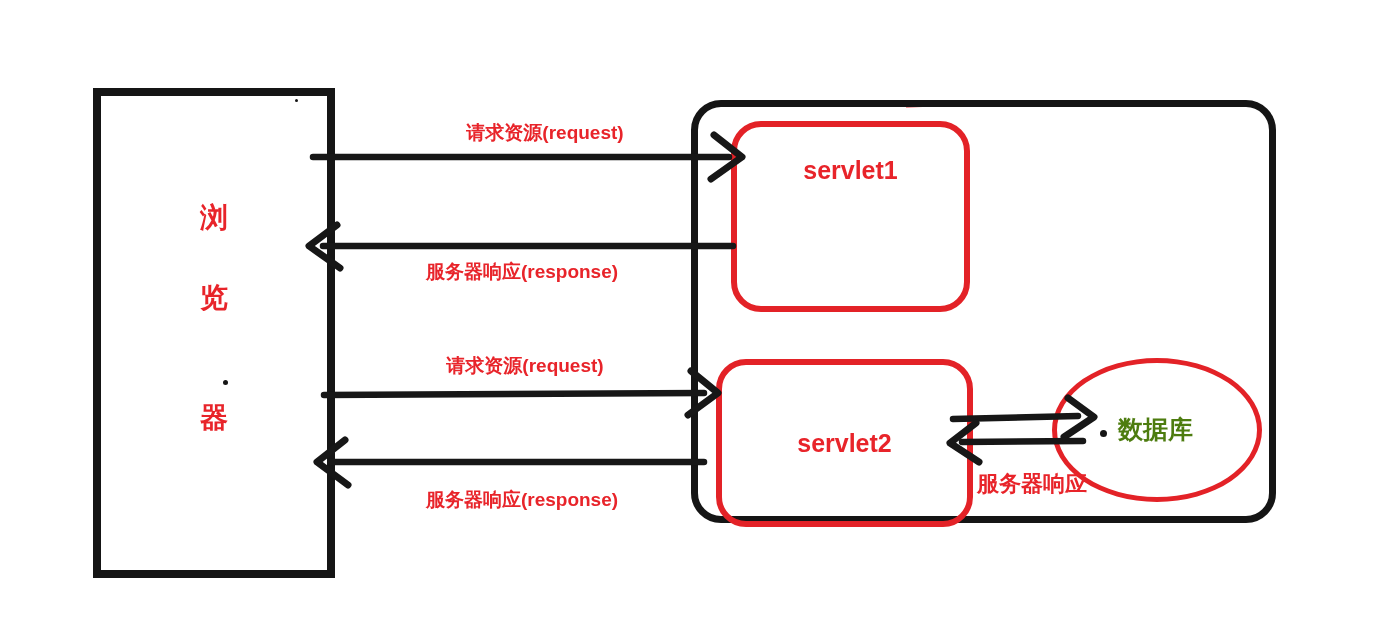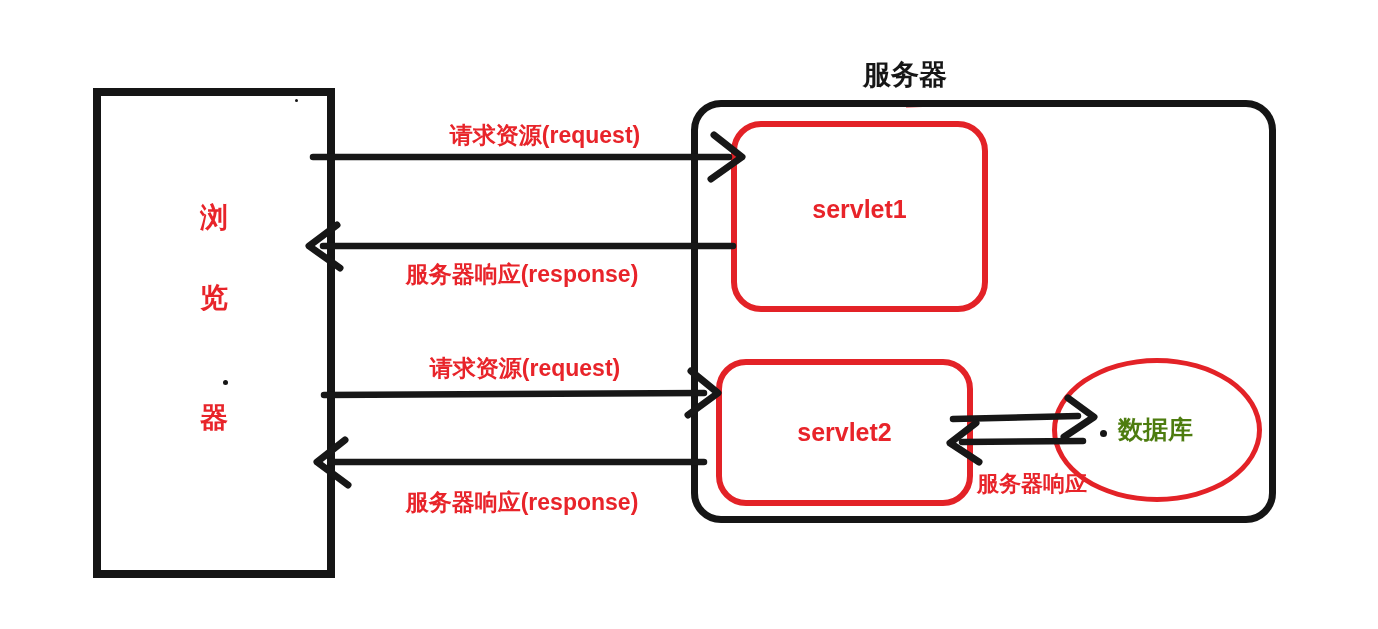--- a/index.html
+++ b/index.html
@@ -30,33 +30,33 @@
   }
   .server-red-mark{
     left:906px;top:104px;width:33px;height:3px;
     background:#e32227;transform:rotate(-2deg);
   }
   .servlet-box{
     border:6px solid #e32227;box-sizing:border-box;border-radius:30px;
     display:flex;align-items:center;justify-content:center;
     color:#e8242a;font-size:25px;font-weight:bold;
   }
-  .servlet1-box{left:731px;top:121px;width:257px;height:191px;align-items:flex-start;padding-top:68px;}
-  .servlet2-box{left:716px;top:359px;width:257px;height:147px;}
+  .servlet1-box{left:731px;top:121px;width:239px;height:191px;align-items:flex-start;padding-top:29px;}
+  .servlet2-box{left:716px;top:359px;width:257px;height:168px;}
   .db-ellipse{
     left:1052px;top:358px;width:210px;height:144px;
     border:5px solid #e32227;box-sizing:border-box;border-radius:50%;
   }
   .db-label{
     left:1118px;top:413px;
     color:#4d7c0f;font-size:25px;font-weight:bold;
   }
   
   .flow-label{
-    color:#e8242a;font-size:23px;font-weight:bold;white-space:nowrap;
+    color:#e8242a;font-size:19px;font-weight:bold;white-space:nowrap;
     text-align:center;width:260px;
   }
   .lbl-request1{left:415px;top:120px;}
   .lbl-response1{left:392px;top:259px;}
   .lbl-request2{left:395px;top:353px;}
   .lbl-response2{left:392px;top:487px;}
   .lbl-dbrw{left:902px;top:469px;font-size:22px;}
   
   .dot{background:#151515;border-radius:50%;}
   .dot-a{left:295px;top:99px;width:3px;height:3px;}
@@ -72,21 +72,20 @@
 <body>
 
 <div class="canvas">
 
   <div class="abs browser-box">
     <span class="browser-char" style="top:108px;">浏</span>
     <span class="browser-char" style="top:188px;">览</span>
     <span class="browser-char" style="top:308px;">器</span>
   </div>
 
-  <div class="abs server-label">服务器</div>
   <div class="abs server-red-mark"></div>
   <div class="abs server-box"></div>
 
   <div class="abs servlet-box servlet1-box">
     <span>servlet1</span>
   </div>
   <div class="abs servlet-box servlet2-box">
     <span>servlet2</span>
   </div>
 

